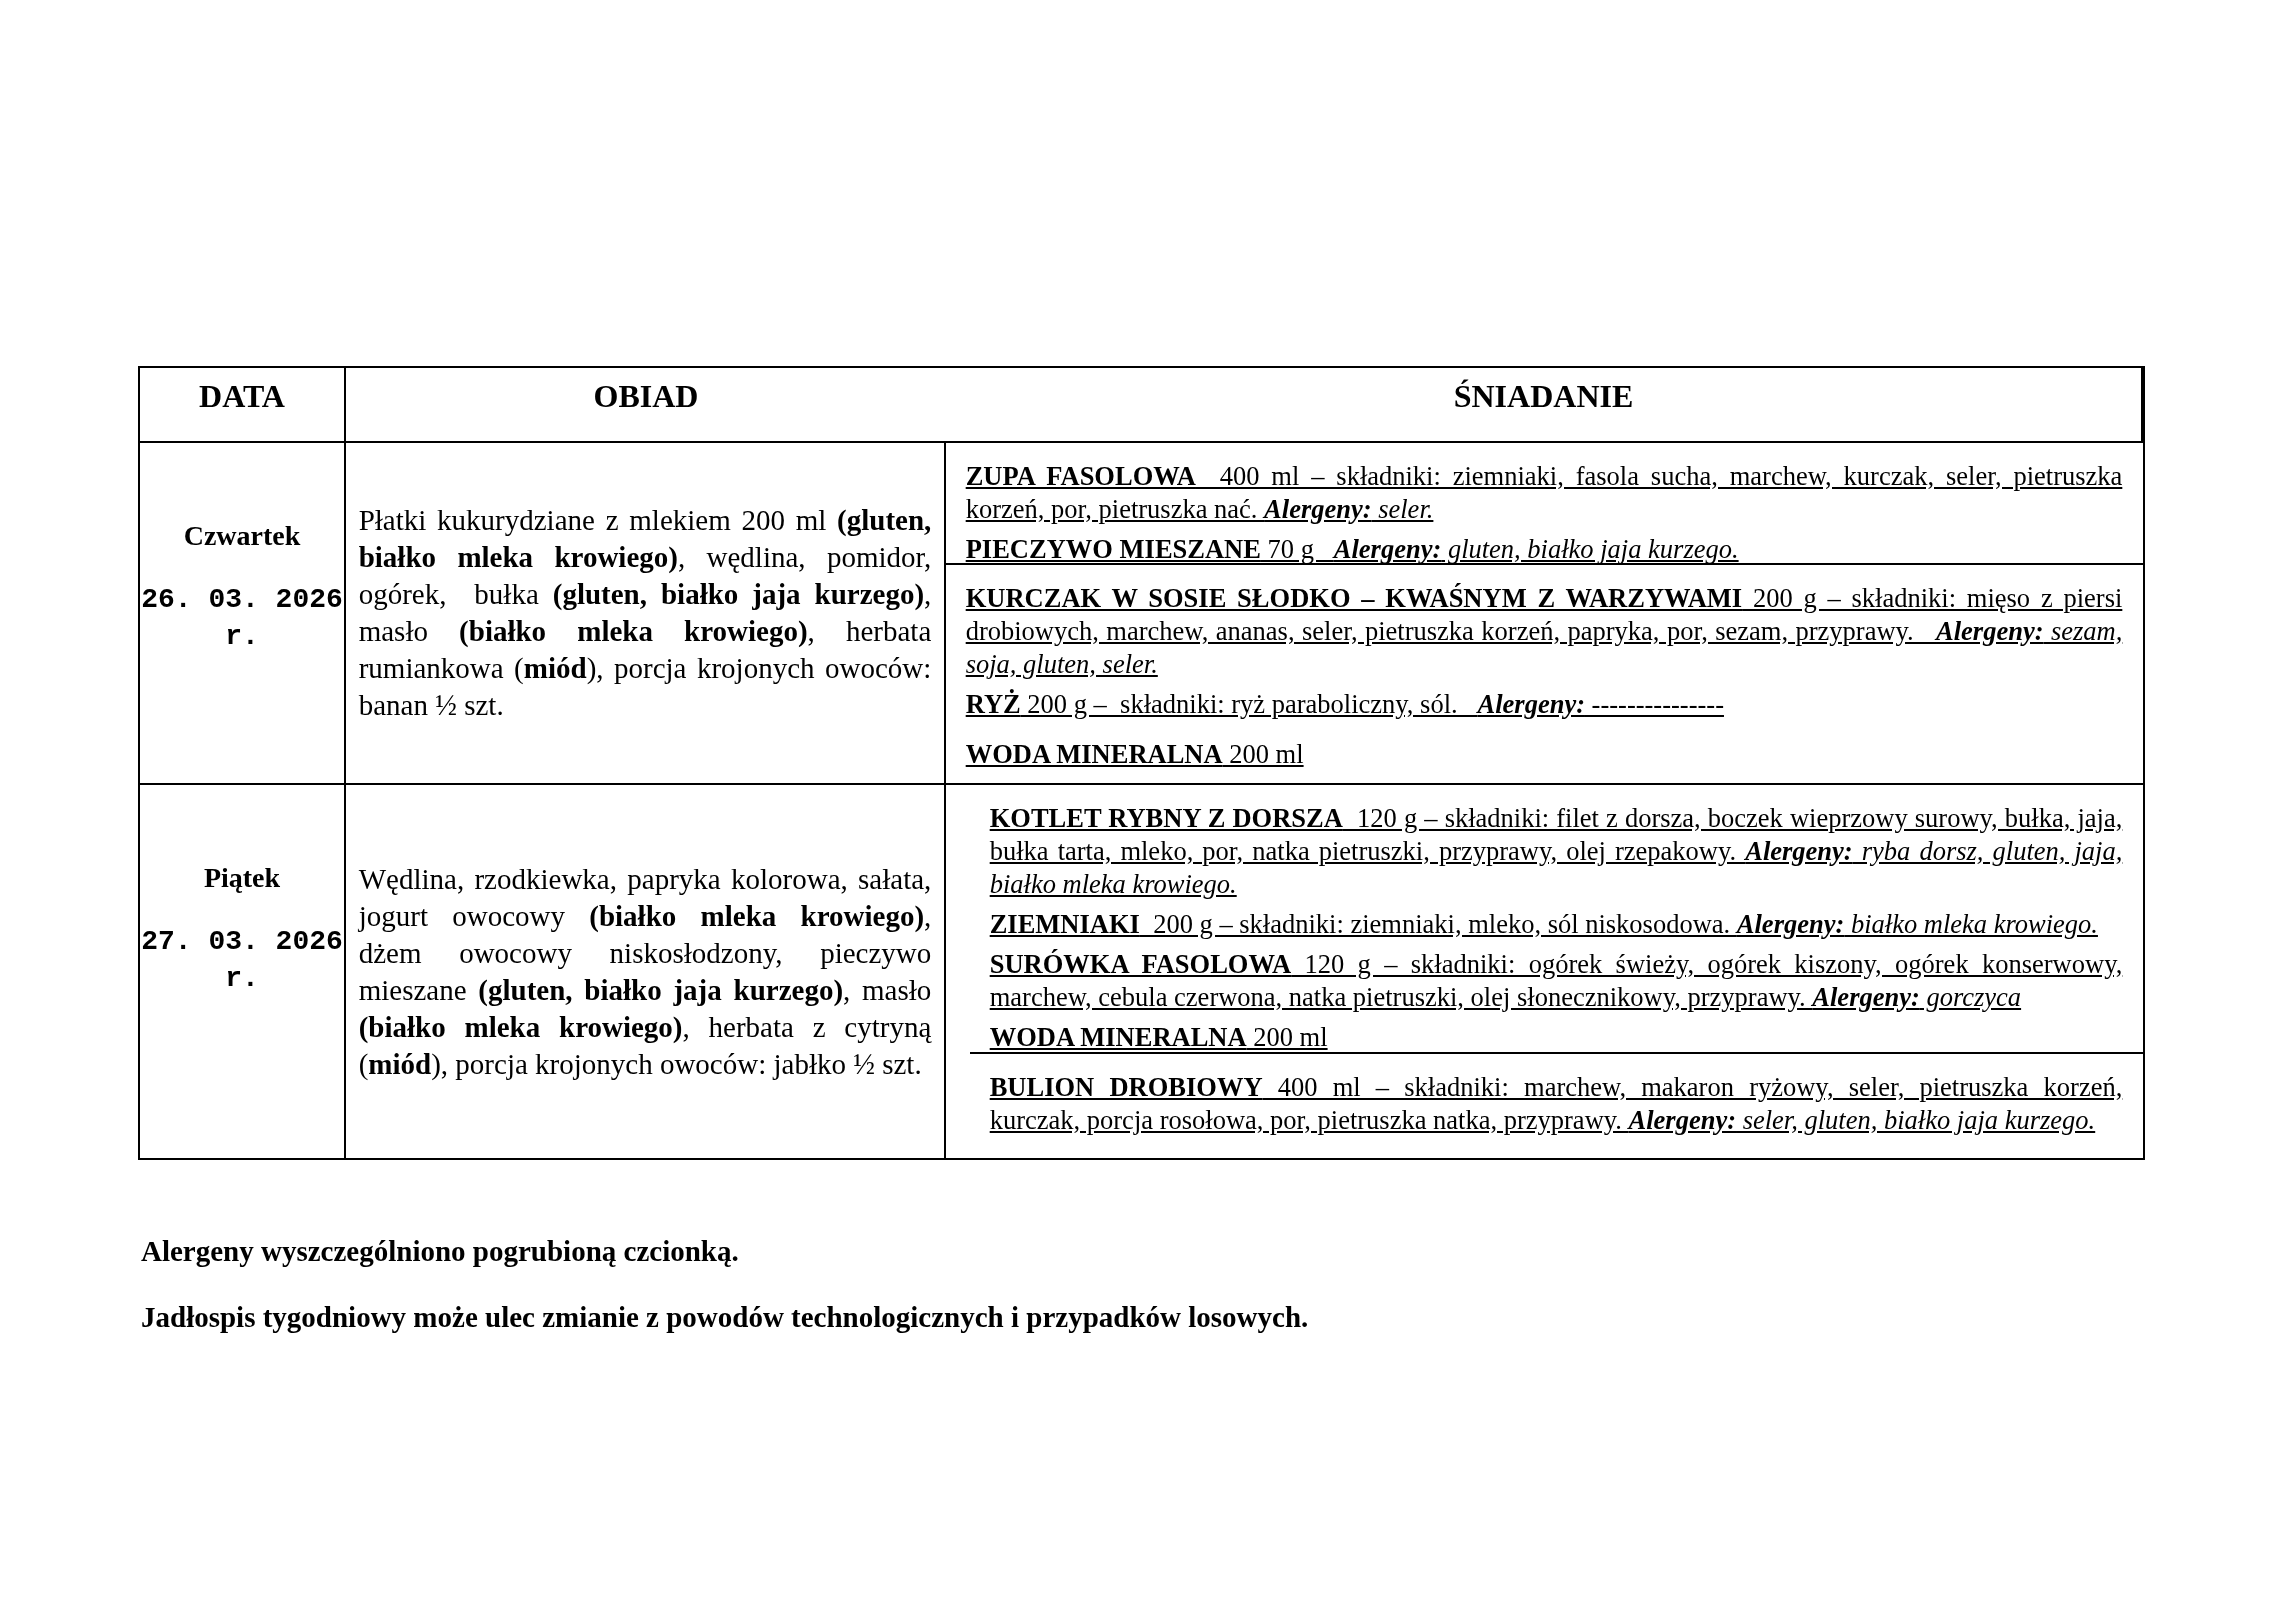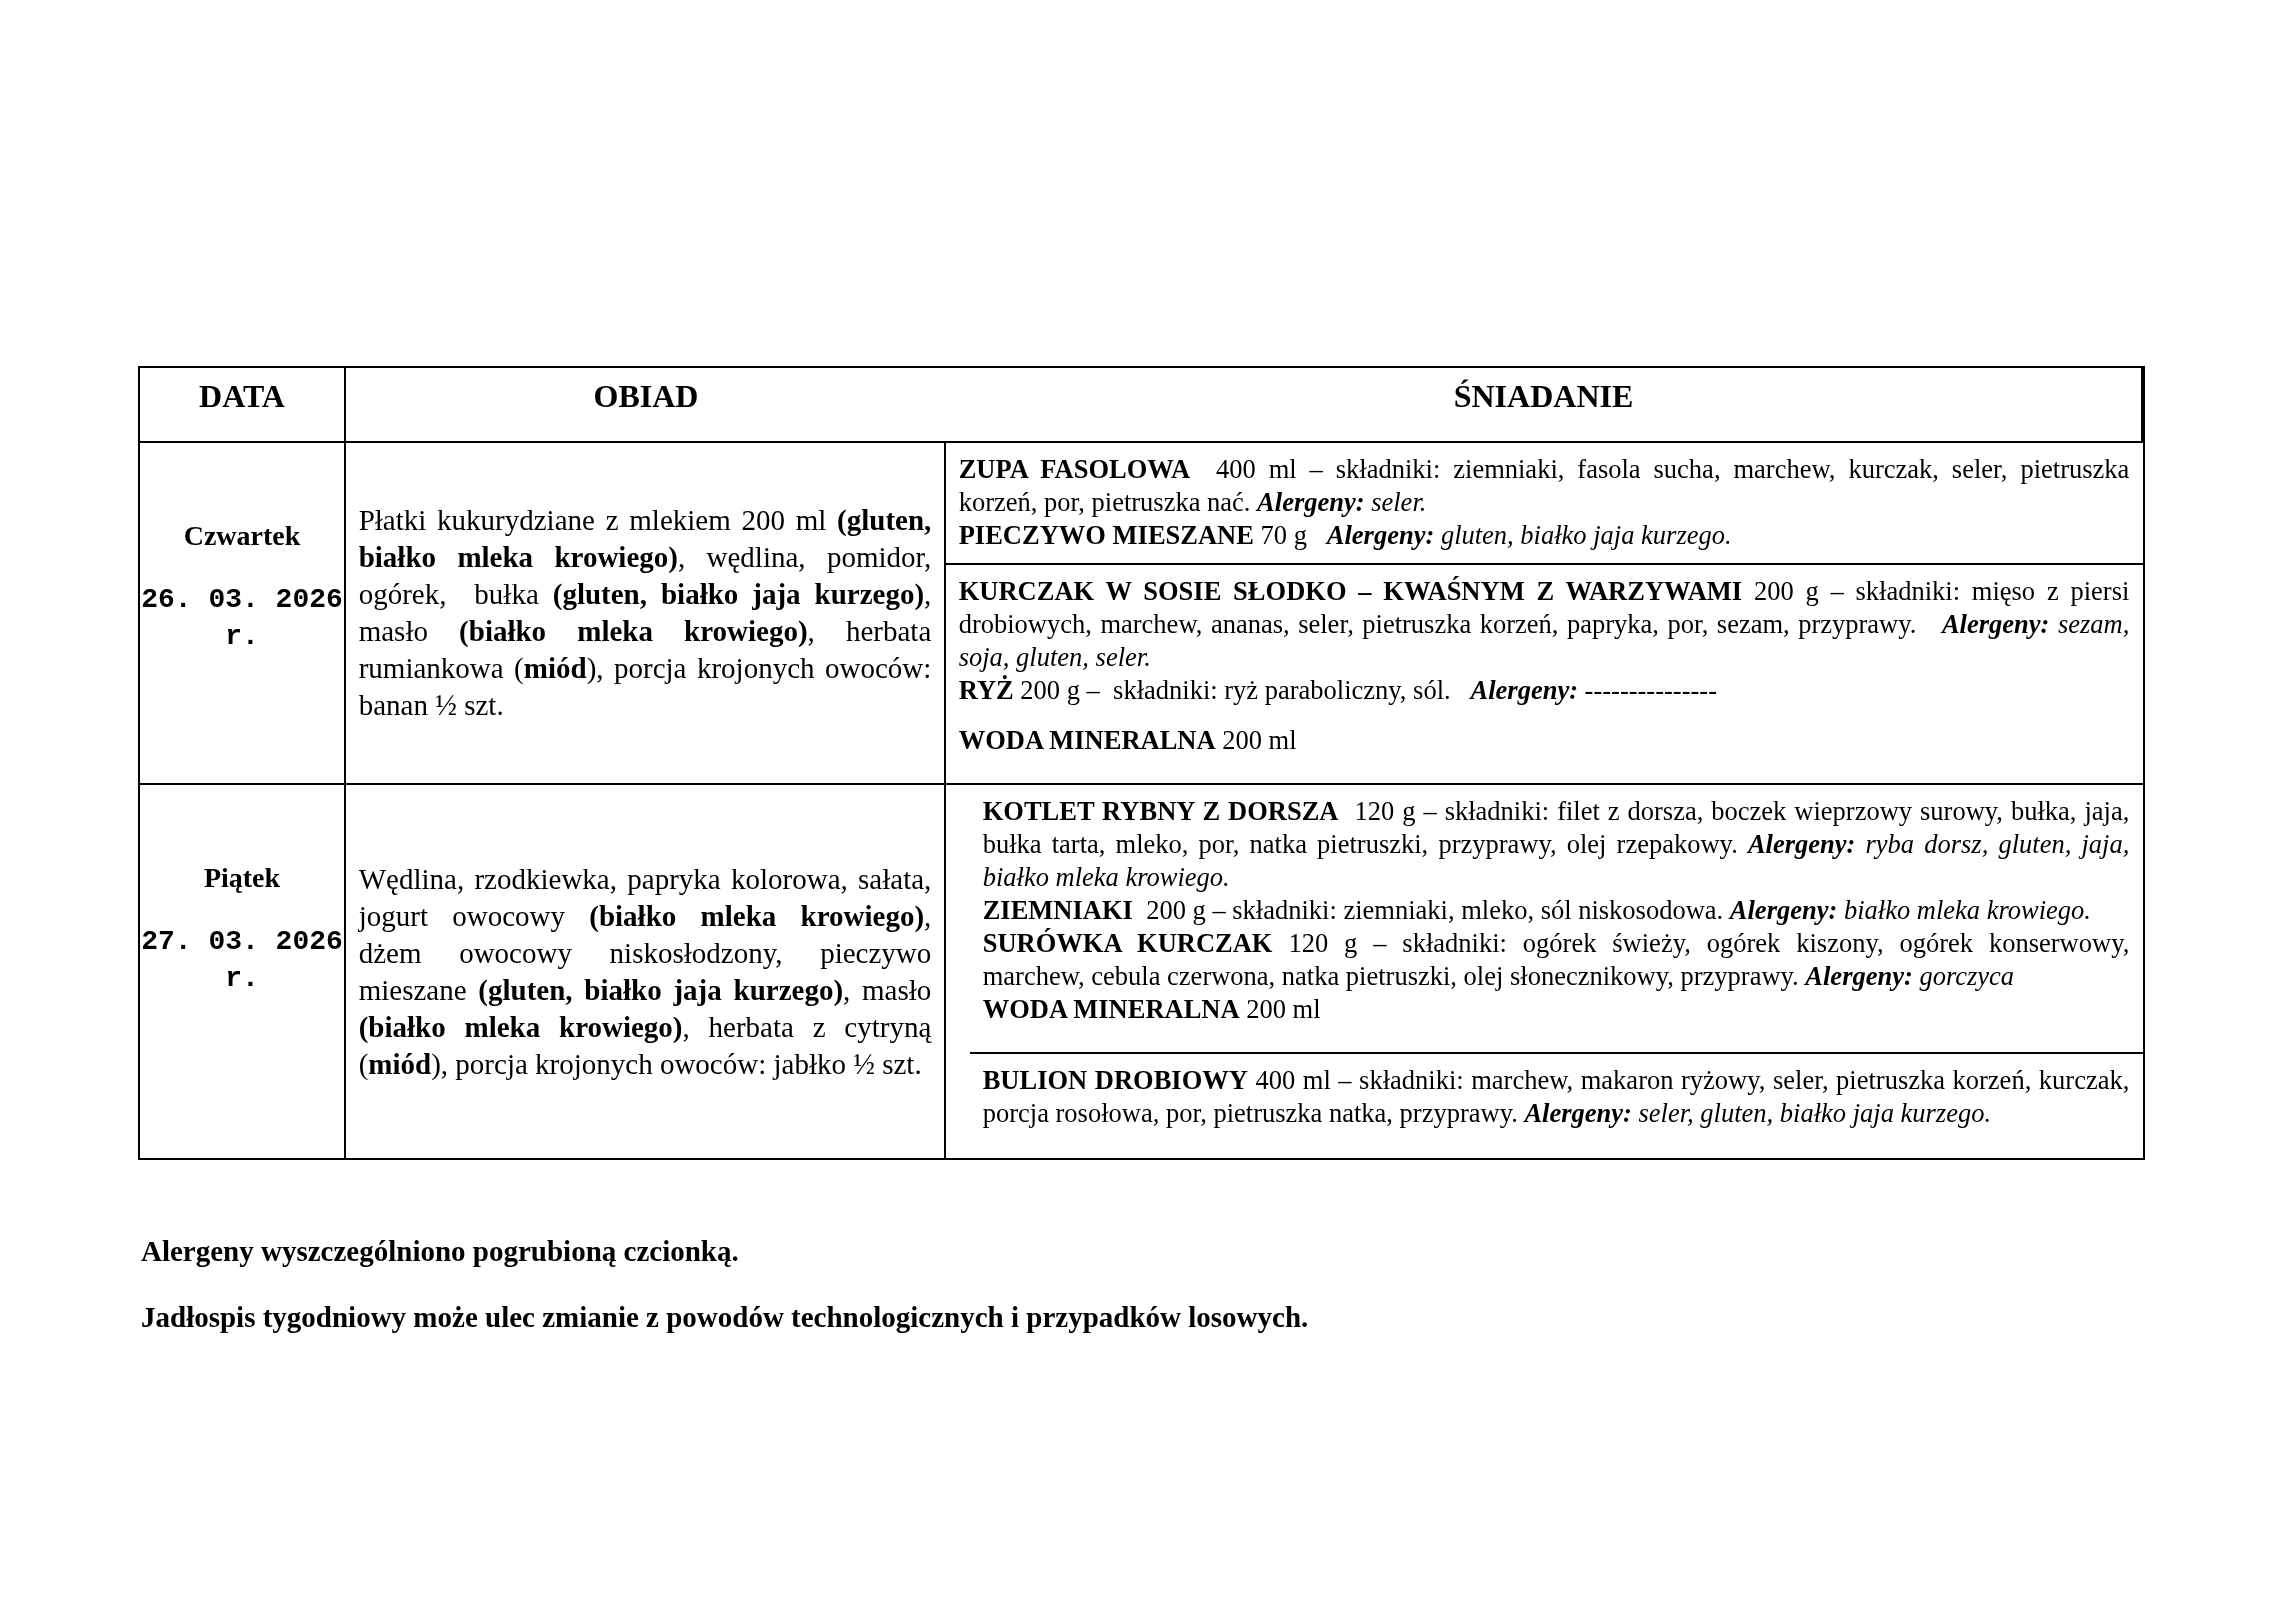--- a/index.html
+++ b/index.html
@@ -73,21 +73,21 @@
   .dinner.r1 { grid-template-rows: 122px 1fr; }
   .dinner.r2 { grid-template-rows: 269px 1fr; padding-left: 24px; }
   .sub1 { border-bottom: 2.9px solid #000000; }
   .din {
     padding: 9.8px 13.7px 0 12.7px;
     font-size: 26.5px;
     line-height: 33px;
     text-align: justify;
     overflow: hidden;
   }
-  .din p { margin: 0; }
+  .din p { margin: 7px; text-decoration: underline; }
   .din p.gap-above { margin-top: 17.6px; }
 
   .b  { font-weight: bold; }
   .i  { font-style: italic; }
 
   
   .footer {
     position: absolute;
     left: 141px;
     top: 1233px;
@@ -132,21 +132,21 @@
     <div>Piątek</div>
     <div class="date-line">27. 03. 2026 r.</div>
   </div>
   <div class="c bf last-row">
     <p><span>Wędlina, rzodkiewka, papryka kolorowa, sałata, jogurt owocowy </span><span class="b">(białko mleka krowiego)</span><span>, dżem owocowy niskosłodzony, pieczywo mieszane </span><span class="b">(gluten, białko jaja kurzego)</span><span>, masło </span><span class="b">(białko mleka krowiego)</span><span>, herbata z cytryną (</span><span class="b">miód</span><span>), porcja krojonych owoców: jabłko ½ szt.</span></p>
   </div>
   <div class="c last-col last-row dinner r2">
     <div class="din sub1">
       <p><span class="b">KOTLET RYBNY Z DORSZA</span><span>&nbsp; 120 g – składniki: filet z dorsza, boczek wieprzowy surowy, bułka, jaja, bułka tarta, mleko, por, natka pietruszki, przyprawy, olej rzepakowy. </span><span class="b i">Alergeny:</span><span class="i"> ryba dorsz, gluten, jaja, białko mleka krowiego.</span></p>
       <p><span class="b">ZIEMNIAKI</span><span>&nbsp; 200 g – składniki: ziemniaki, mleko, sól niskosodowa. </span><span class="b i">Alergeny:</span><span class="i"> białko mleka krowiego.</span></p>
-      <p><span class="b">SURÓWKA KURCZAK</span><span> 120 g – składniki: ogórek świeży, ogórek kiszony, ogórek konserwowy, marchew, cebula czerwona, natka pietruszki, olej słonecznikowy, przyprawy. </span><span class="b i">Alergeny:</span><span class="i"> gorczyca</span></p>
+      <p><span class="b">SURÓWKA FASOLOWA</span><span> 120 g – składniki: ogórek świeży, ogórek kiszony, ogórek konserwowy, marchew, cebula czerwona, natka pietruszki, olej słonecznikowy, przyprawy. </span><span class="b i">Alergeny:</span><span class="i"> gorczyca</span></p>
       <p><span class="b">WODA MINERALNA</span><span> 200 ml</span></p>
     </div>
     <div class="din">
       <p><span class="b">BULION DROBIOWY</span><span> 400 ml – składniki: marchew, makaron ryżowy, seler, pietruszka korzeń, kurczak, porcja rosołowa, por, pietruszka natka, przyprawy. </span><span class="b i">Alergeny:</span><span class="i"> seler, gluten, białko jaja kurzego.</span></p>
     </div>
   </div>
 
 </div>
 
 <div class="footer">

